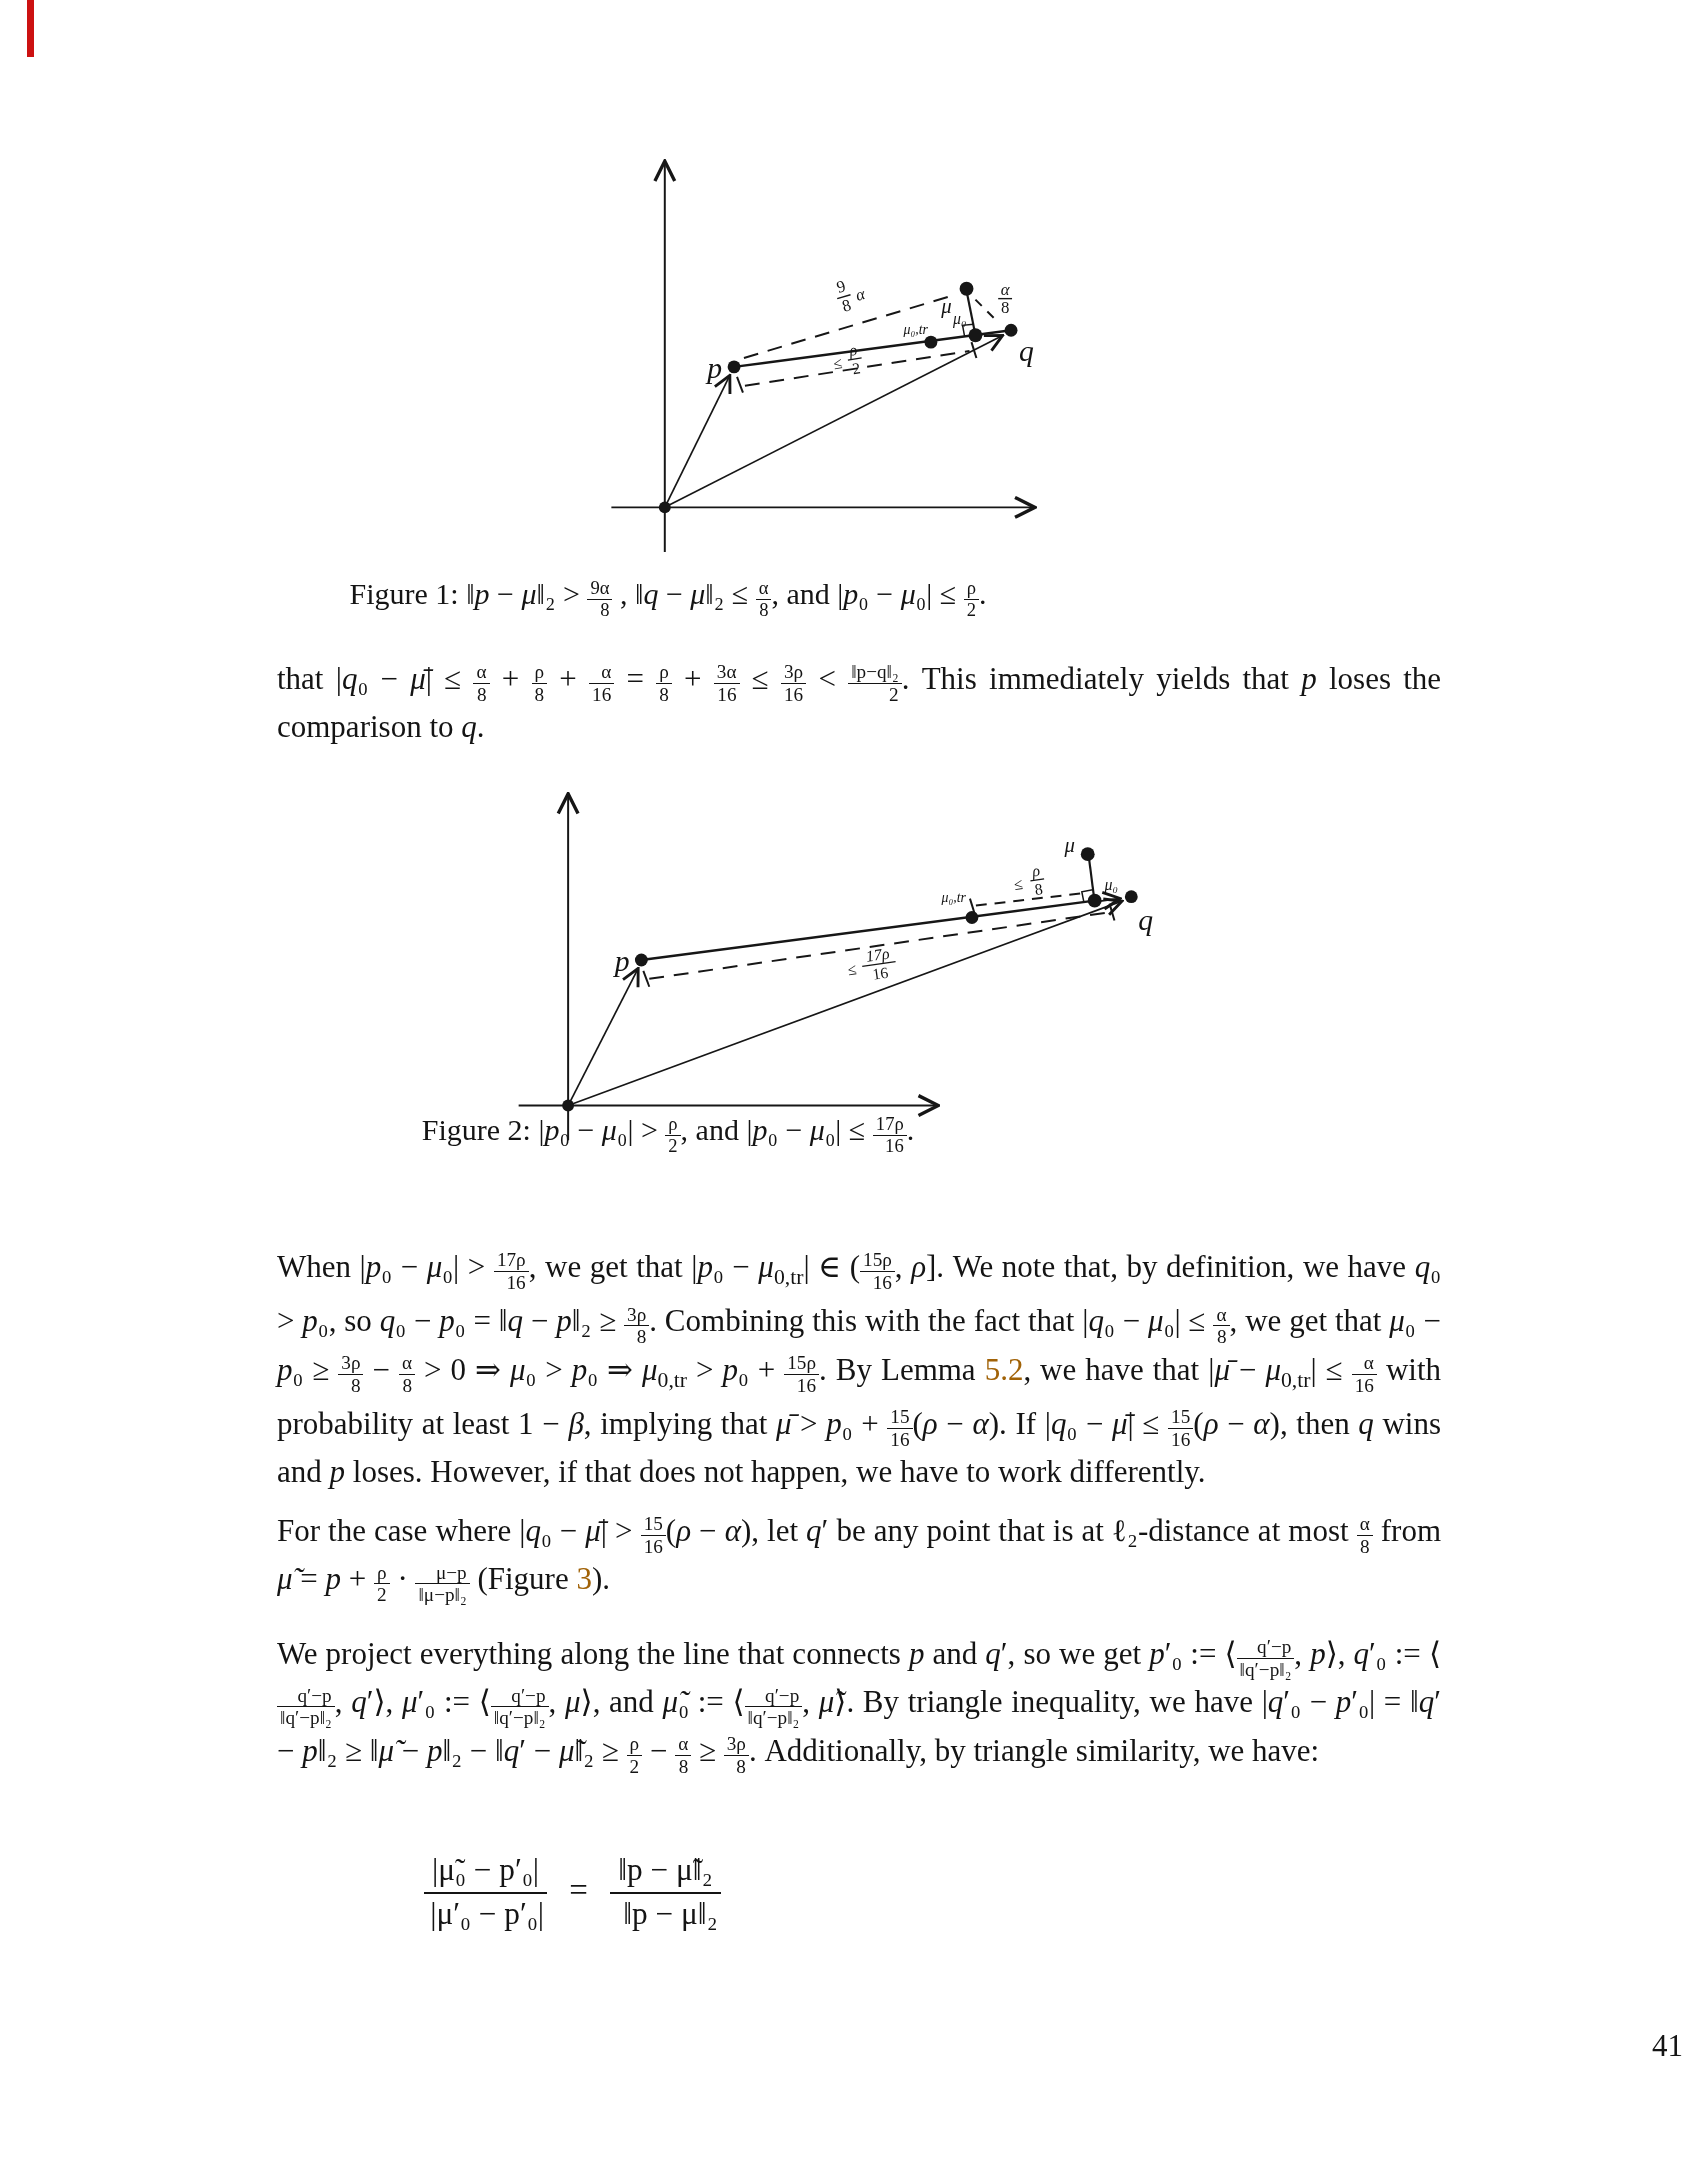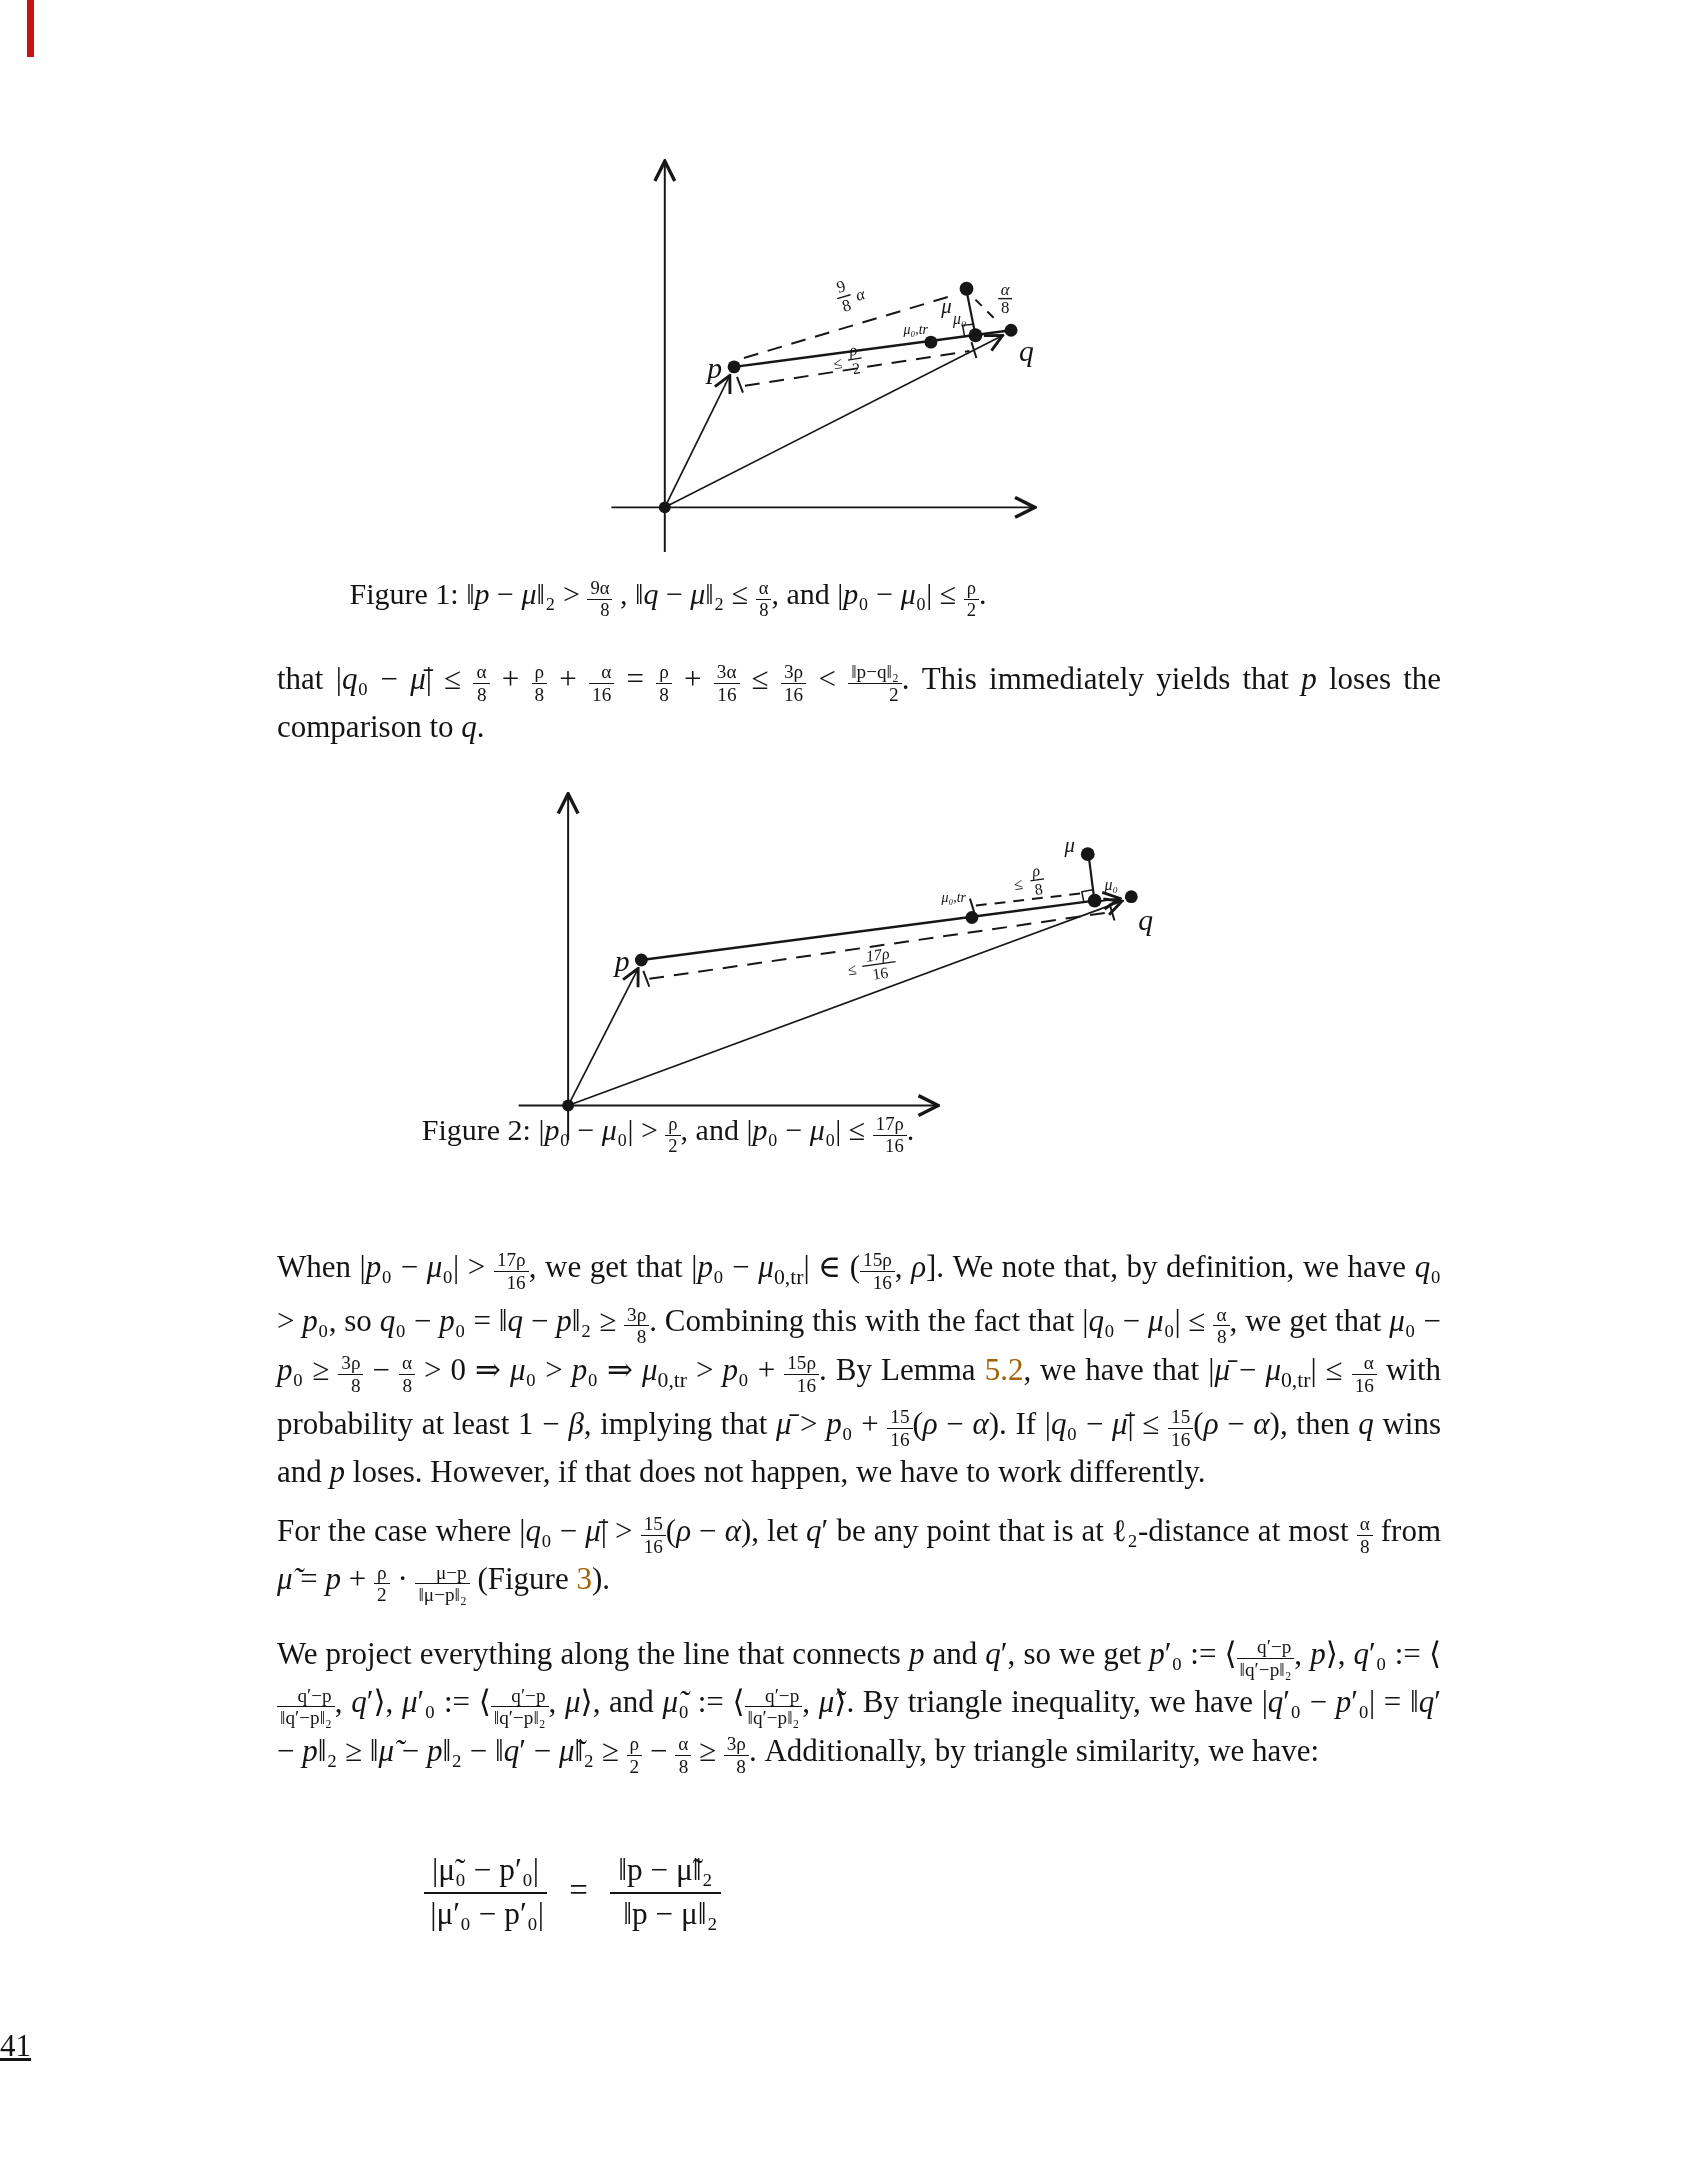--- a/index.html
+++ b/index.html
@@ -30,21 +30,21 @@
   .eq{
     position:absolute;left:424px;top:1847px;
     font-size:33px;
     font-family:Liberation Serif, serif;
   }
   .eq .frac{font-size:0.95em;vertical-align:middle;line-height:1.25;}
   .eq .frac .num{padding:3px 8px;border-bottom:2px solid currentColor;}
   .eq .eqsign{display:inline-block;margin:0 14px;vertical-align:middle;}
   .pageno{
     position:absolute;left:0;top:2028px;width:1683px;
-    text-align:left;font-size:31px;text-decoration:underline;
+    text-align:right;font-size:31px;
   }
   svg{position:absolute;overflow:visible;}
   svg text{fill:#141414;font-family:"Liberation Serif","DejaVu Serif","DejaVu Sans",serif;}
   svg .var{font-style:italic;}
   svg line, svg polyline, svg path{stroke:#161616;fill:none;}
 </style>
 </head>
 <body>
 
 <div class="page">

